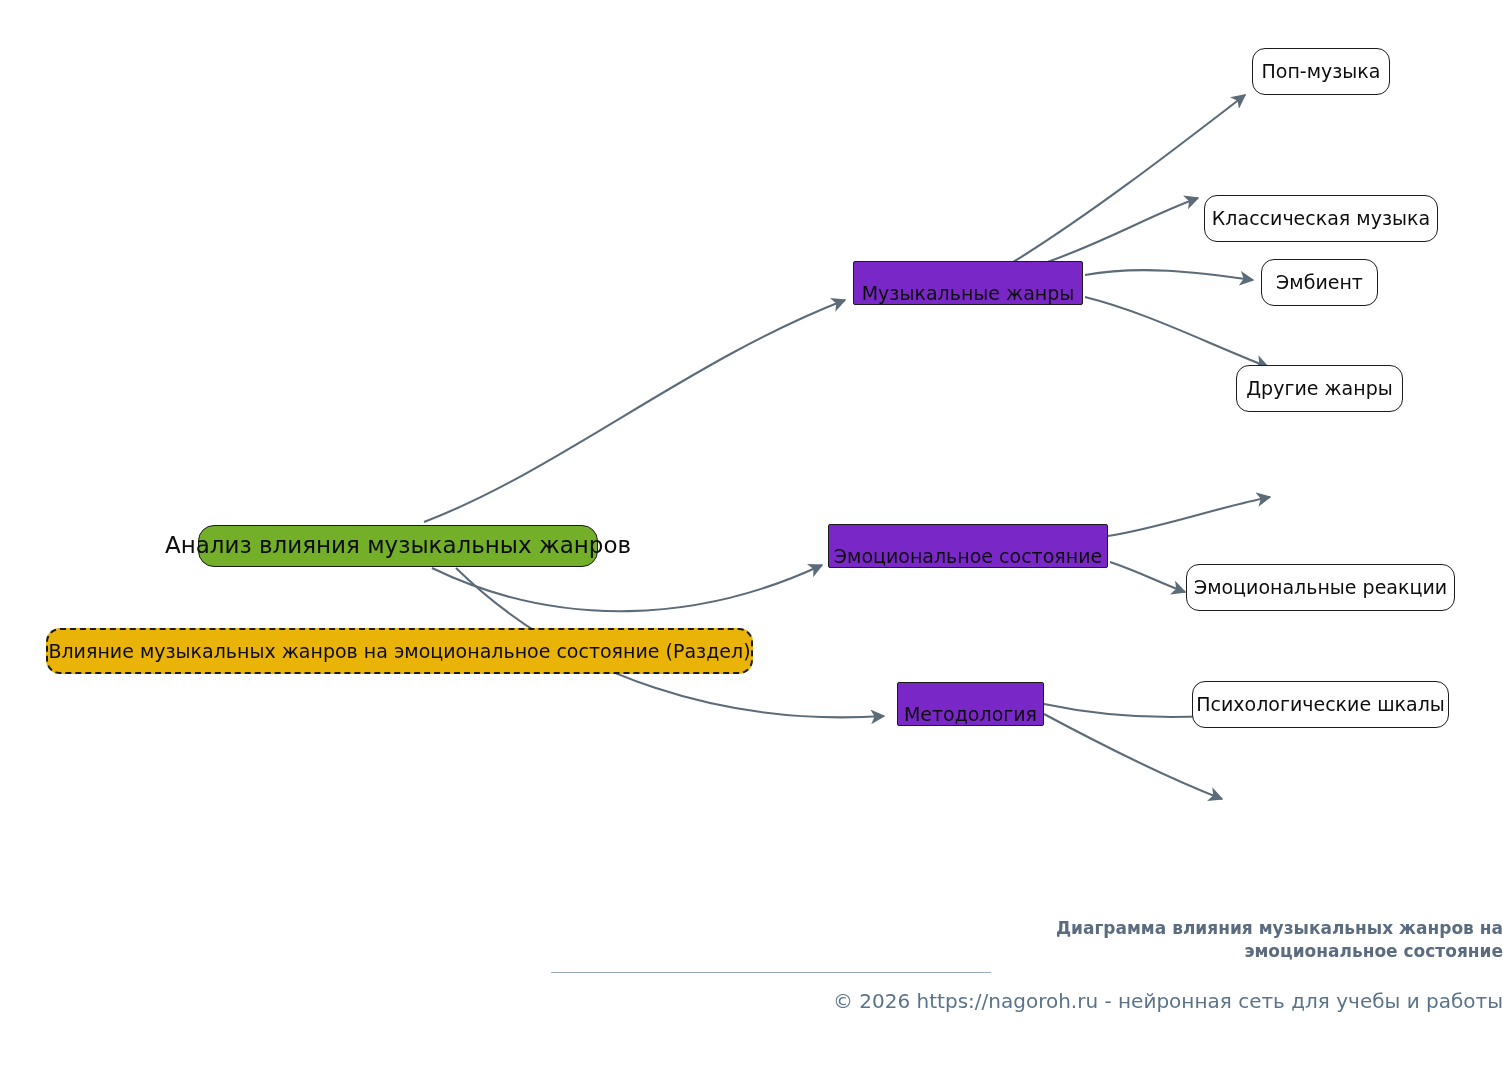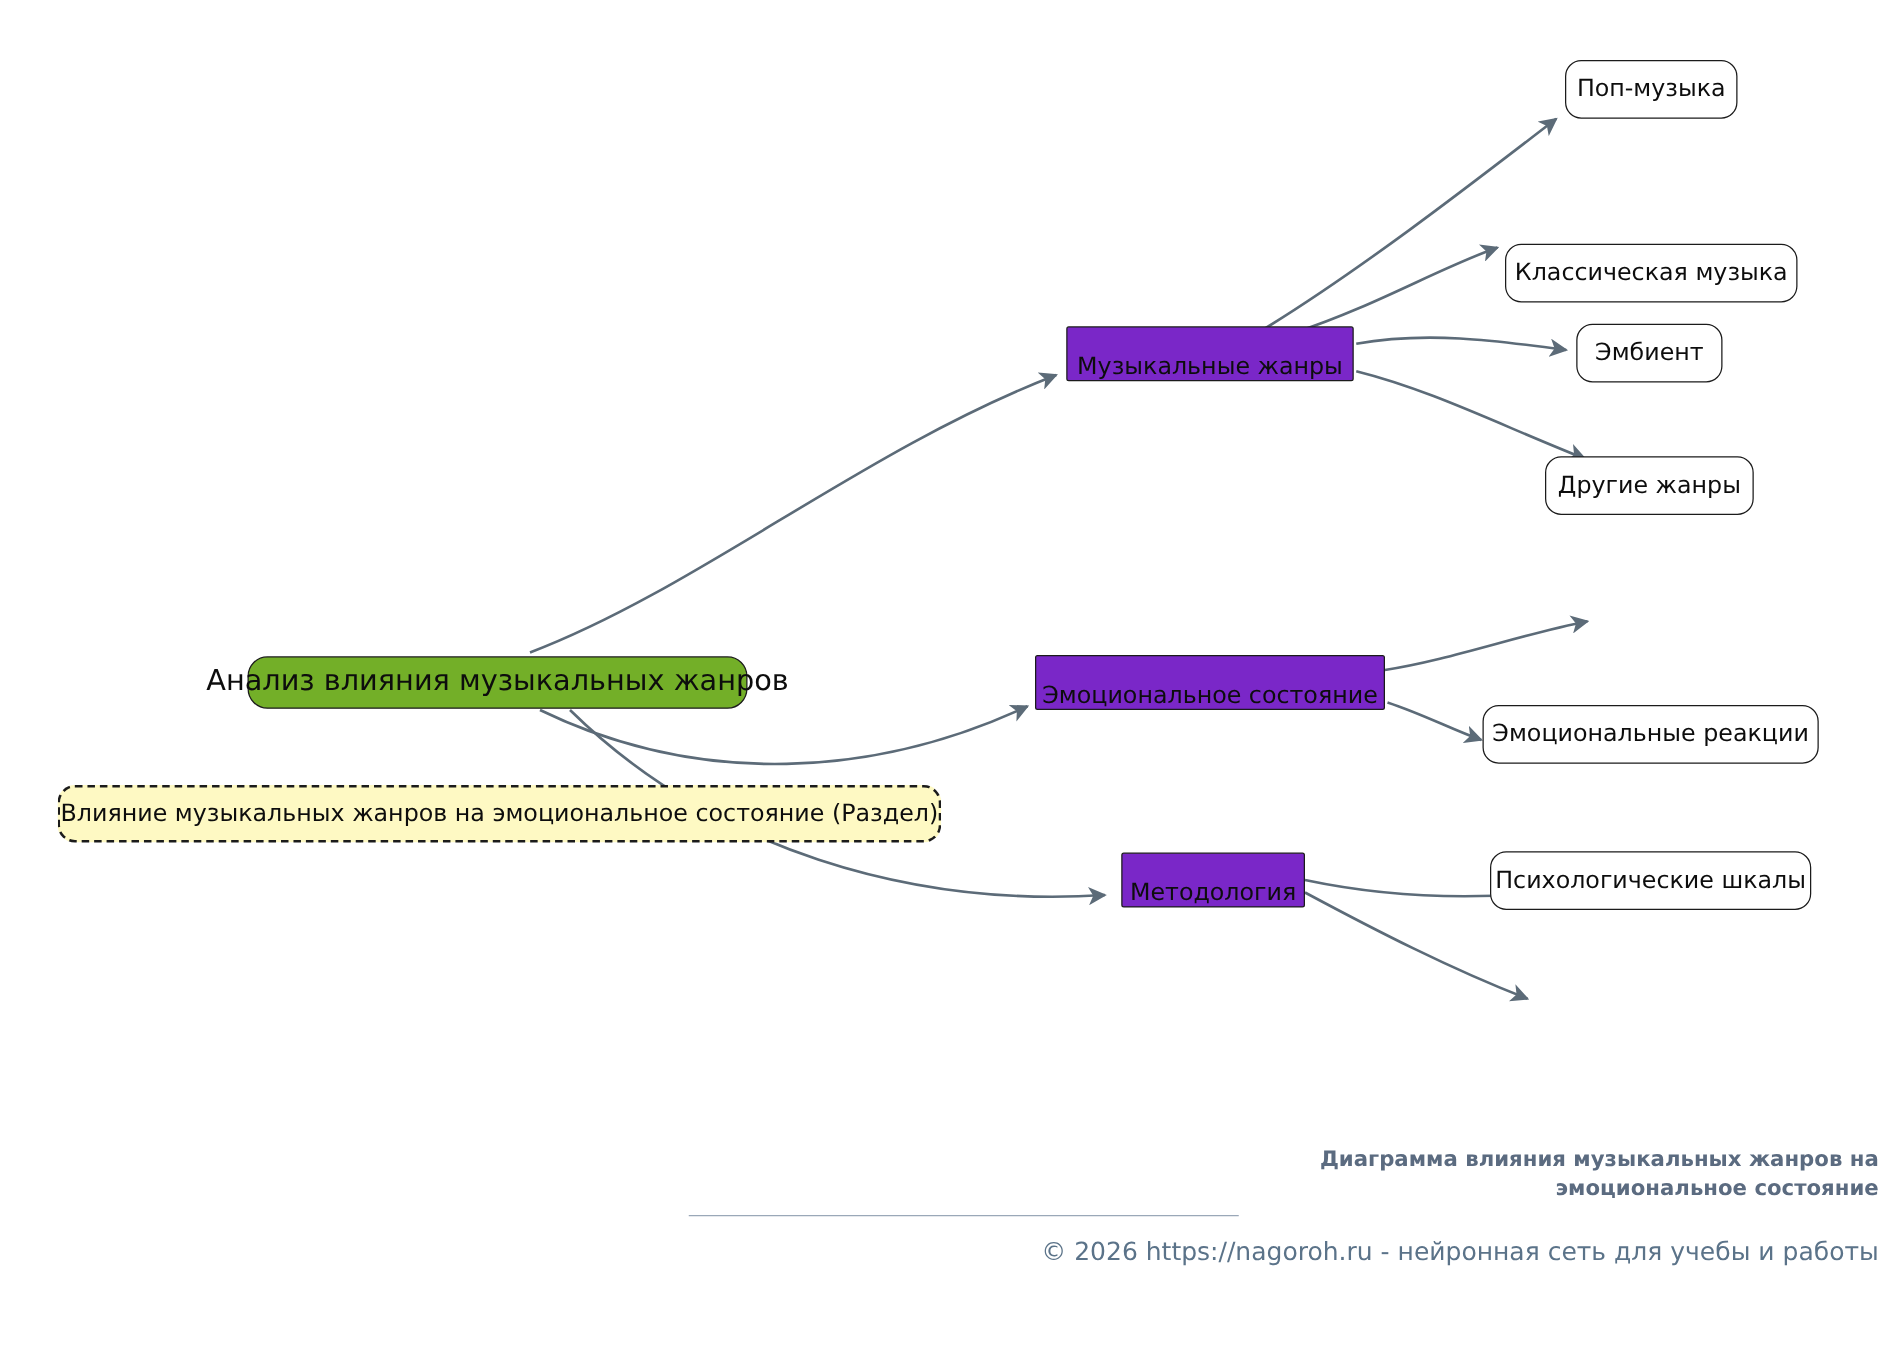--- a/index.html
+++ b/index.html
@@ -54,21 +54,21 @@
     align-items: flex-end;
   }
   .node-leaf {
     background: #ffffff;
     border: 1.7px solid #1b1b1b;
     color: #0d0d0d;
     font-size: 19px;
     border-radius: 13px;
   }
   .node-section {
-    background: #fef9c3;
+    background: #eab308;
     border: 2px dashed #1b1b1b;
     color: #0d0d0d;
     font-size: 19px;
     border-radius: 14px;
     text-align: right;
   }
   .footer {
     position: absolute;
     left: 0;
     width: 1503px;

